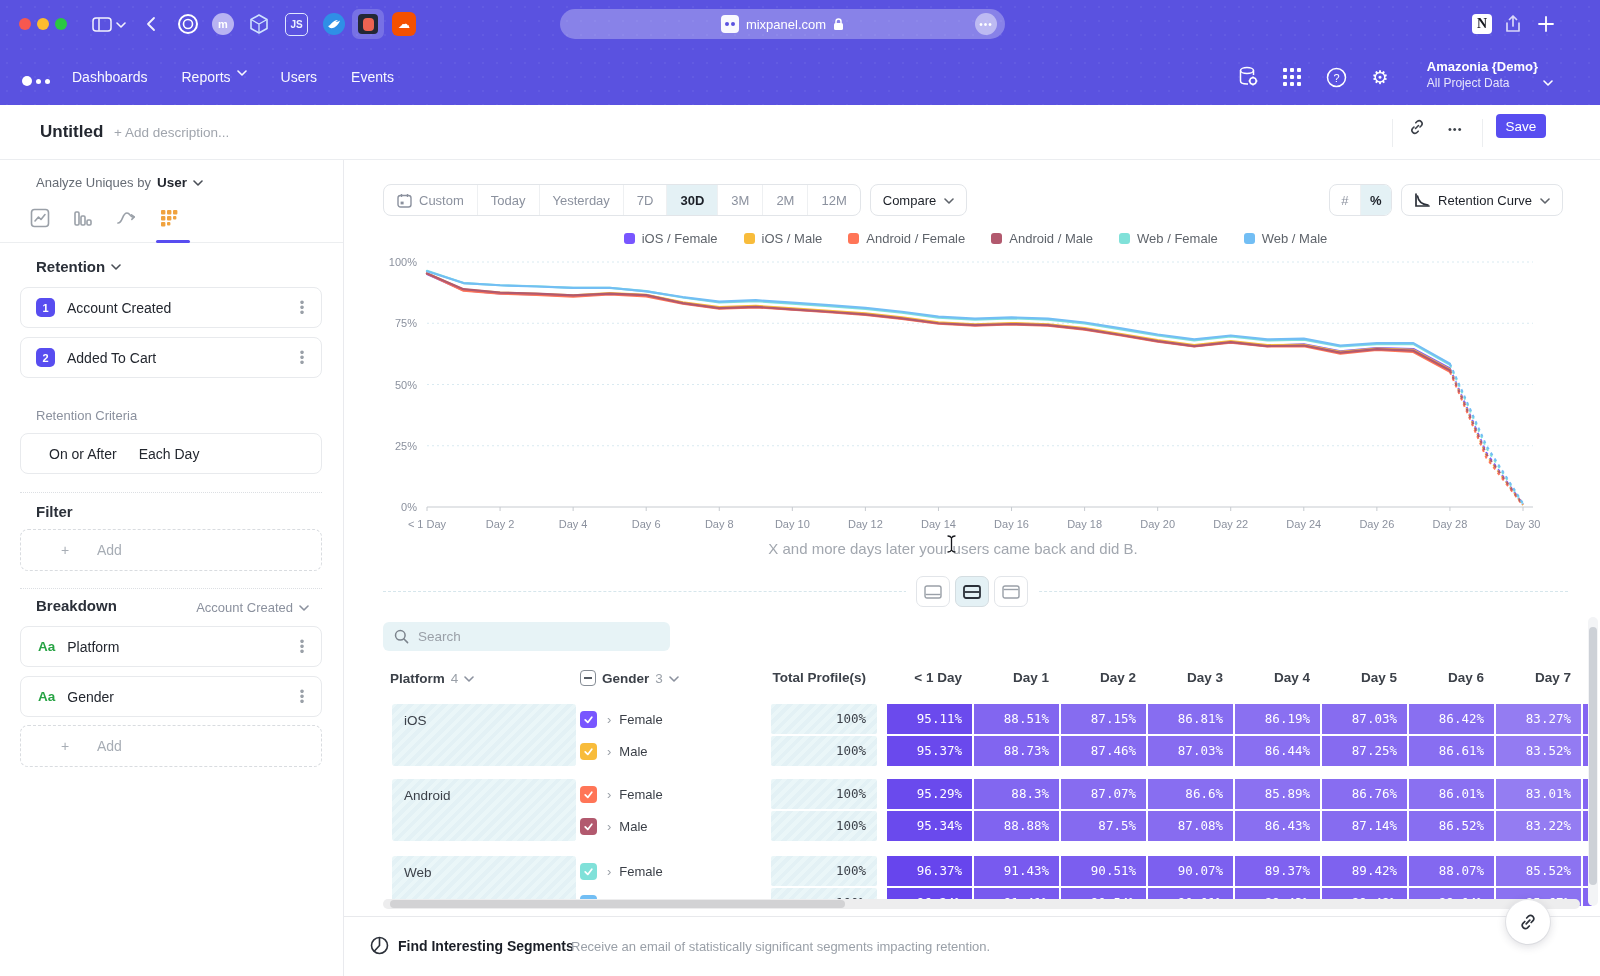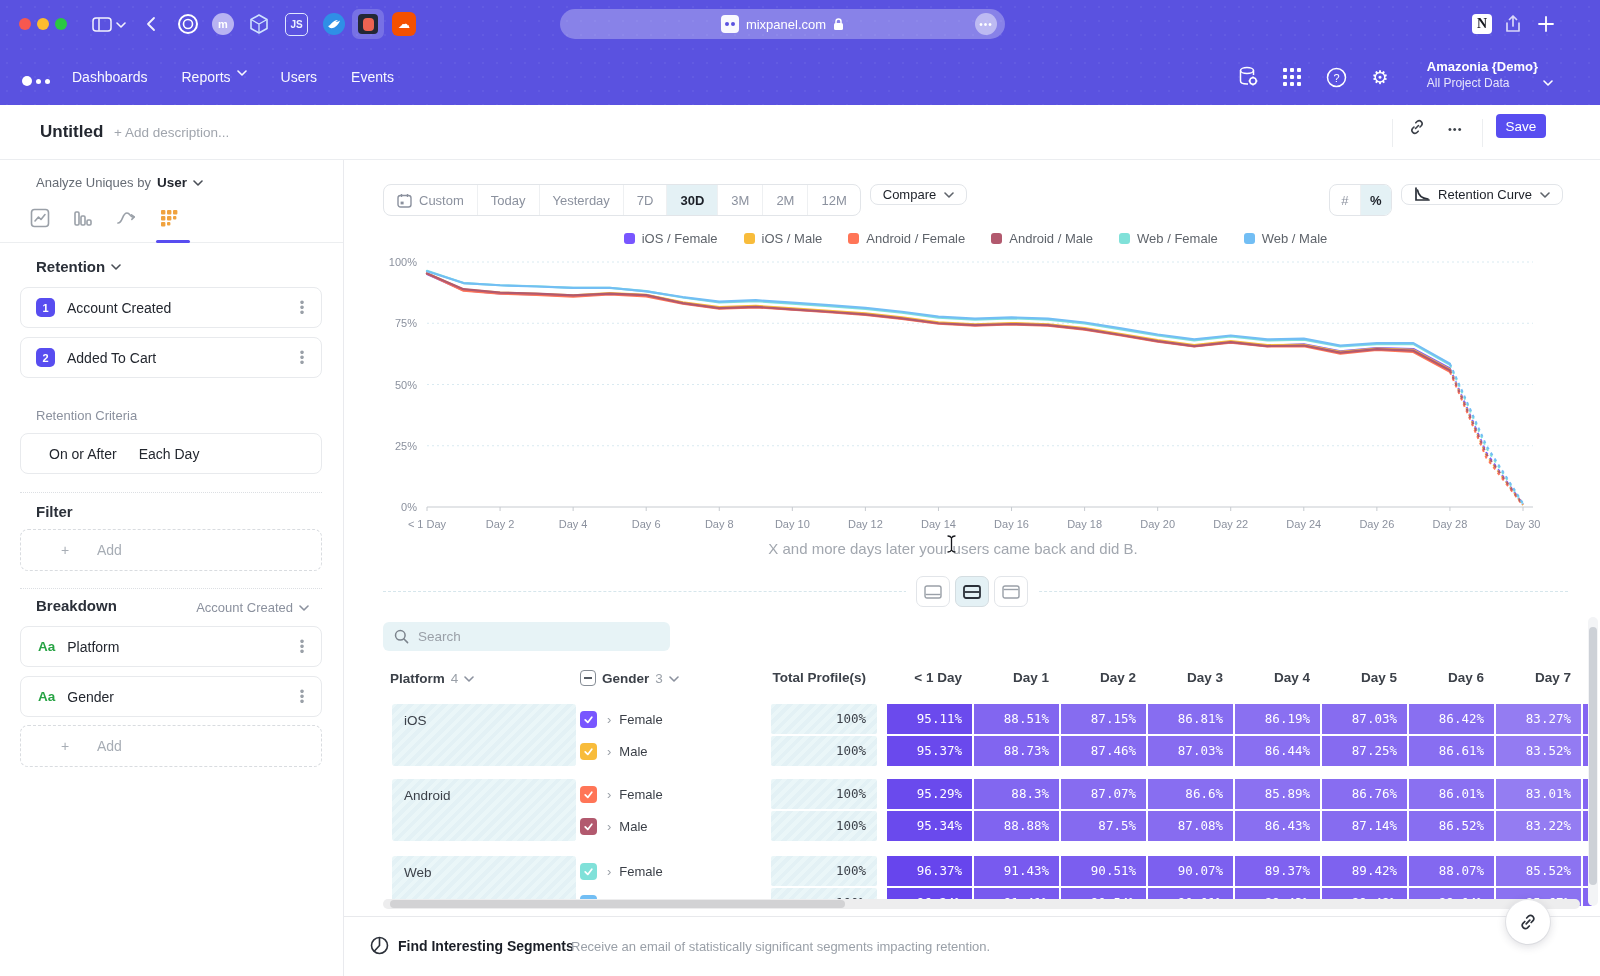--- a/index.html
+++ b/index.html
@@ -71,21 +71,21 @@
   #give-feedback { position:absolute; left:36px; top:22px; font-size:13px; color:#8b919e; cursor:pointer; }
   #collapse-btn { position:absolute; right:26px; top:18px; font-size:17px; color:#3c4149; cursor:pointer; }
 
   
   #main { position:absolute; top:160px; left:344px; width:1256px; height:816px; background:#fff; overflow:hidden; }
   .seg { display:inline-flex; height:32px; border:1px solid #e2e5e9; border-radius:8px; background:#fff; overflow:hidden; align-items:stretch; }
   .range-btn { display:flex; align-items:center; gap:7px; padding:0 13px; font-size:13px; color:#8b919e; cursor:pointer; border-left:1px solid #eef0f2; }
   .range-btn:first-child { border-left:none; }
   .range-btn.active { background:#e4f1f5; color:#1c2028; font-weight:bold; }
   #toolbar-left { position:absolute; left:39px; top:24px; display:flex; gap:9px; }
-  .btn { height:21px; border:1px solid #e2e5e9; border-radius:8px; background:#fff; display:inline-flex; align-items:center; gap:8px;
+  .btn { height:32px; border:1px solid #e2e5e9; border-radius:8px; background:#fff; display:inline-flex; align-items:center; gap:8px;
          padding:0 12px; font-size:13px; color:#1c2028; cursor:pointer; }
   #toolbar-right { position:absolute; right:37px; top:24px; display:flex; gap:9px; }
   #unit-toggle { width:63px; }
   #unit-toggle div { width:31px; display:flex; align-items:center; justify-content:center; font-size:13px; cursor:pointer; }
   #unit-num { color:#8b919e; border-right:1px solid #eef0f2; }
   #unit-pct { background:#e4f1f5; color:#1c2028; font-weight:bold; }
 
   
   #chart-legend { position:absolute; left:383px; top:231px; width:1185px; display:flex; justify-content:center; gap:26px; }
   .legend-item { display:flex; align-items:center; gap:7px; font-size:13px; color:#5f646b; cursor:pointer; }

